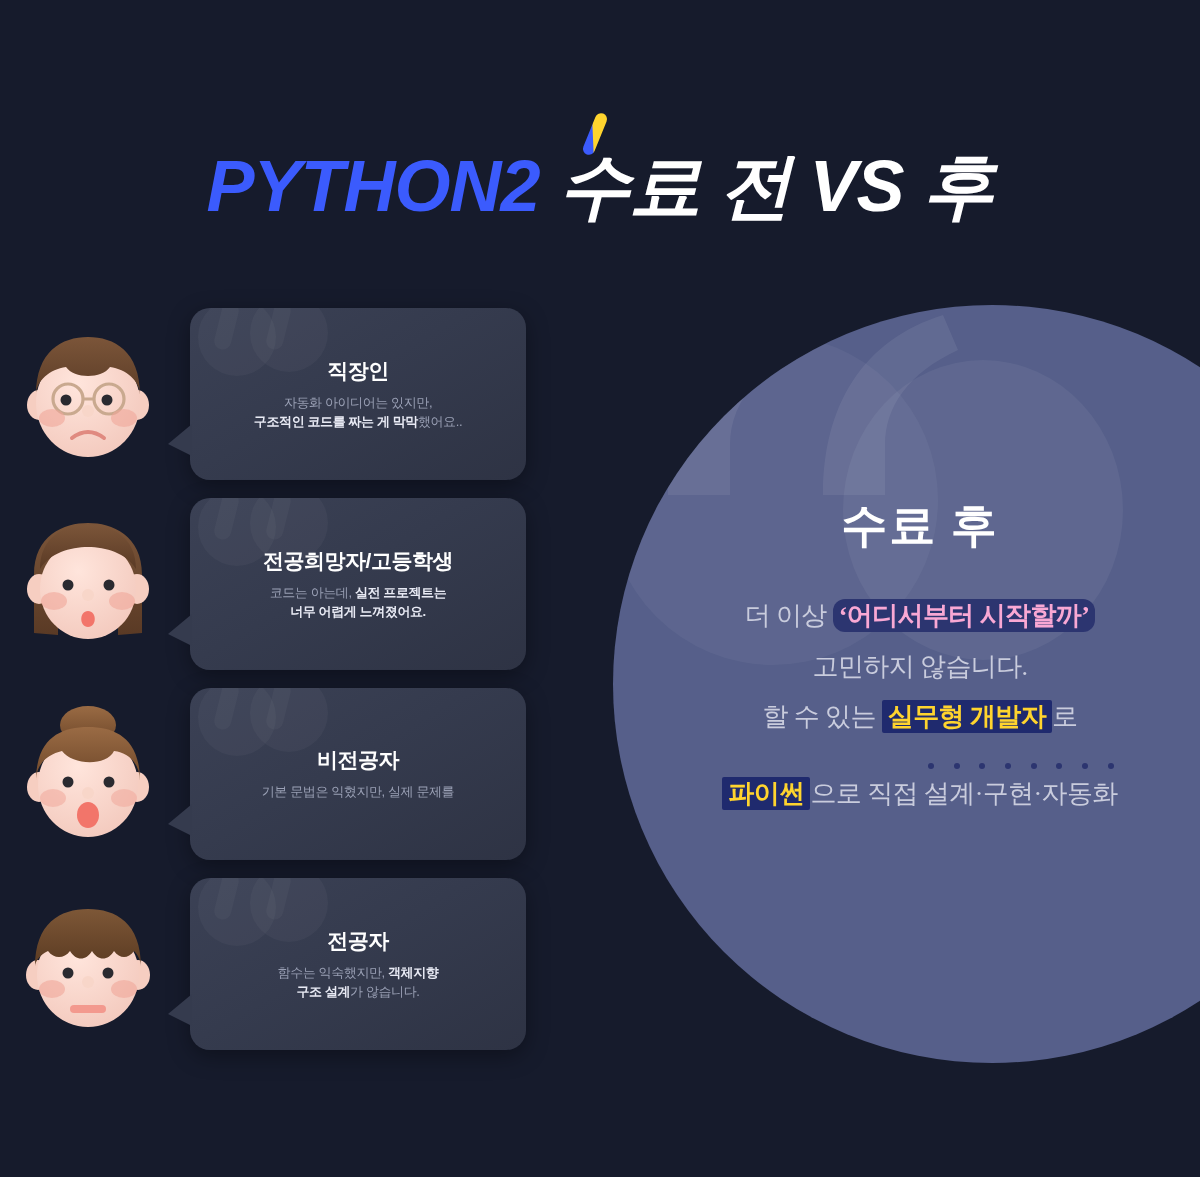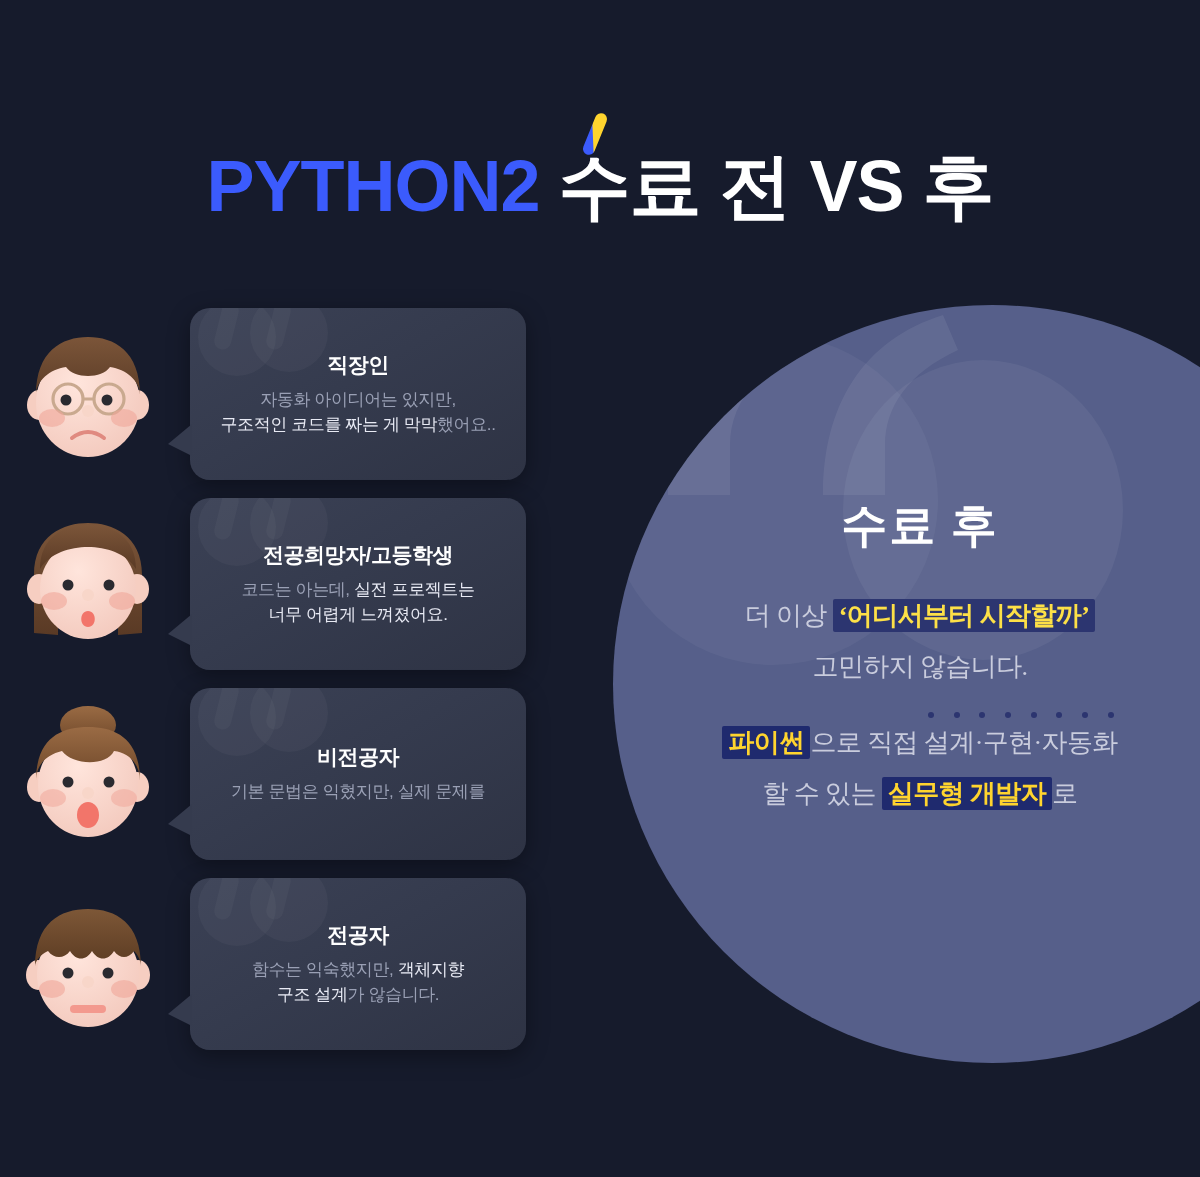--- a/index.html
+++ b/index.html
@@ -23,21 +23,21 @@
   .after-circle .blob2{
     position:absolute; left:230px; top:55px; width:280px; height:300px;
     border-radius:50%; background:rgba(255,255,255,.055);
   }
   .bigquote{
     position:absolute; left:25px; top:-10px; width:360px; height:240px;
   }
 
   
   .title-wrap{
-    position:absolute; left:0; top:150px; width:1200px; text-align:center;
+    position:absolute; left:0; top:150px; width:1200px; text-align:center;font-style:italic;
   }
   .title{
     font-size:72px; font-weight:bold; letter-spacing:-1px; line-height:1;
     white-space:nowrap; color:#ffffff;
   }
   .title .blue{ color:#3b5bfd; }
   .accent-slash{
     position:absolute; left:580px; top:-40px; width:30px; height:48px;
   }
 
@@ -72,43 +72,43 @@
   }
   .card-body{
     position:absolute; inset:0; display:flex; flex-direction:column;
     align-items:center; justify-content:center; text-align:left; padding:0 14px;
   }
   .card-title{
     font-size:21px; font-weight:bold; color:#ffffff; margin-bottom:9px;
     letter-spacing:-.5px;
   }
   .card-line{
-    font-size:17px; color:#9aa0b5; line-height:1.45; letter-spacing:-.4px;
-  }
-  .card-line b{ color:#e8eaf4; font-weight:normal;margin-top:24px; }
+    font-size:13px; color:#9aa0b5; line-height:1.45; letter-spacing:-.4px;
+  }
+  .card-line b{ color:#e8eaf4; font-weight:bold;margin-top:24px; }
 
   
   .avatar{ position:absolute; left:14px; width:148px; height:148px; }
 
   
   .after-text{
     position:absolute; left:640px; top:495px; width:560px; text-align:center;font-family:Liberation Serif, serif;
   }
   .after-title{
     font-size:46px; font-weight:bold; color:#ffffff; letter-spacing:2px;
     margin-bottom:34px;
   }
   .after-line{
     font-size:26px; color:#c9ccdd; line-height:1.95; letter-spacing:-.6px;
     white-space:nowrap;
   }
   .after-line.gap{ margin-top:26px; }
   .hl-white{
-    background:#2c3570; color:#fde047; font-weight:bold; padding:2px 6px;
-    border-radius:2px;
+    background:#2c3570; color:#f9a8d4; font-weight:bold; padding:2px 6px;
+    border-radius:12px;
     margin-top:36px;
   }
   .hl-yellow{
     background:#1f2a6e; color:#ffd42e; font-weight:bold; padding:2px 6px;
     border-radius:2px;
   }
   .dotted{ position:relative; }
   .dotted .dots{
     position:absolute; left:0; right:0; top:-16px; height:8px;
     display:flex; justify-content:space-between; padding:0 4px;
@@ -304,28 +304,28 @@
     </div>
   </div>
 
   <div class="after-text">
     <div class="after-title">수료 후</div>
 
     <div class="after-line"><span>더 이상 </span><span class="hl-white">‘어디서부터 시작할까’</span></div>
 
     <div class="after-line">고민하지 않습니다.</div>
 
+    <div class="after-line"><span>할 수 있는 </span><span class="hl-yellow">실무형 개발자</span><span>로</span></div>
+
     <div class="after-line gap"><span class="hl-yellow">파이썬</span><span>으로 직접 </span><span class="dotted"><span class="dots">
             <i></i>
             <i></i>
             <i></i>
             <i></i>
             <i></i>
             <i></i>
             <i></i>
             <i></i>
           </span><span>설계·구현·자동화</span></span></div>
 
-    <div class="after-line"><span>할 수 있는 </span><span class="hl-yellow">실무형 개발자</span><span>로</span></div>
-
   </div>
 
 </div>
 
 </body></html>

